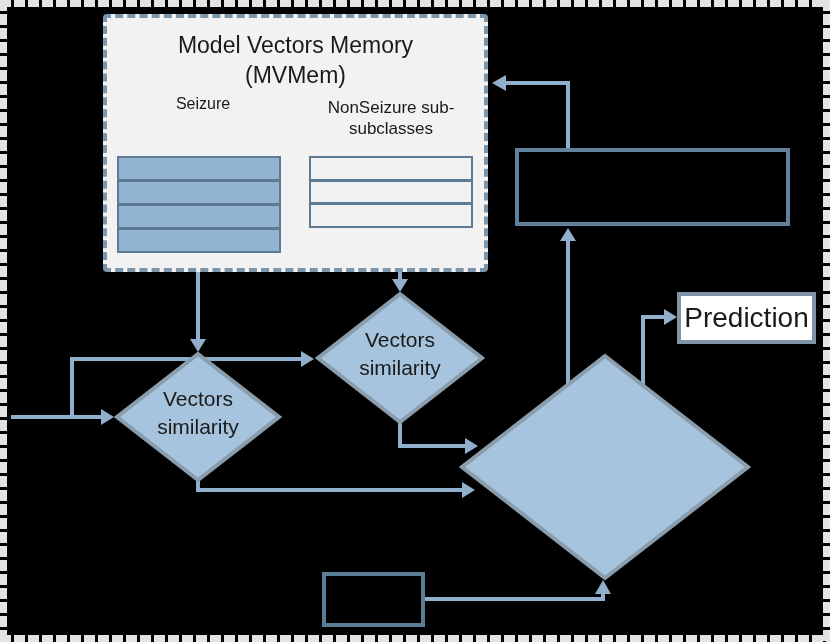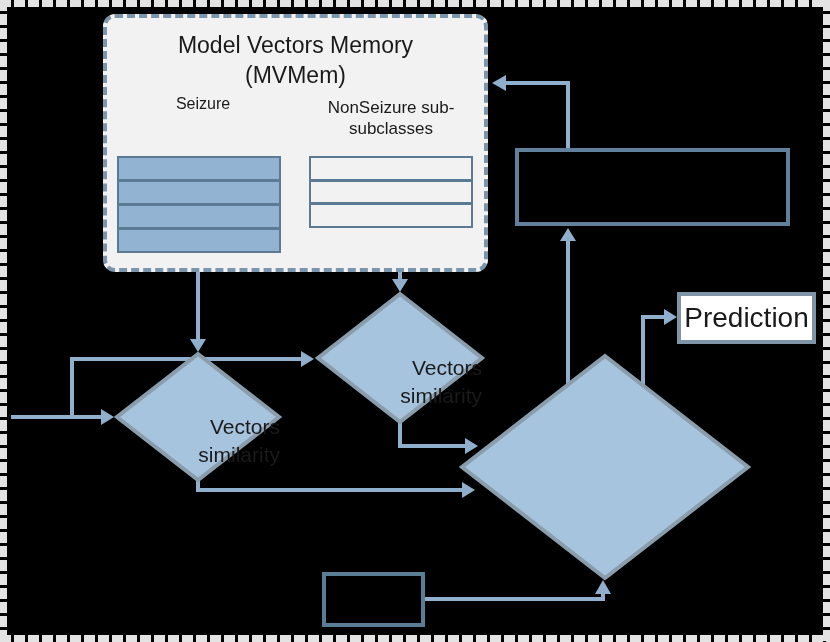--- a/index.html
+++ b/index.html
@@ -25,21 +25,21 @@
   svg.shapes { position:absolute; left:0; top:0; z-index:1; }
   .conn  { fill:none; stroke:var(--arrow,#8fafcc); stroke-width:4; }
   .head  { fill:var(--arrow,#8fafcc); stroke:none; }
   .diamond { fill:var(--diamond-fill,#a7c4de); stroke:var(--diamond-border,#8a9dac); stroke-width:4; }
 
   
   .mvmem {
     position:absolute; left:103px; top:14px; width:385px; height:258px;
     background:var(--box-bg,#f2f2f2);
     border:4px dashed var(--box-border,#7b96ab);
-    border-radius:12px; z-index:2;
+    border-radius:4px; z-index:2;
   }
   .mv-title {
     position:absolute; left:0; top:12px; width:377px;
     text-align:center; font-size:23px; line-height:1.32;
     white-space:pre-line;
   }
   .col-label { position:absolute; text-align:center; }
   .col-label .big  { display:block; font-size:16px; line-height:1.2; }
   .col-label .small{ display:block; font-size:17px; line-height:1.25; }
   .col-label.seiz    { left:10px;  top:76px; width:172px; }
@@ -71,21 +71,21 @@
   .prediction {
     position:absolute; left:677px; top:292px; width:139px; height:52px;
     background:var(--prediction-bg,#ffffff);
     border:4px solid var(--prediction-border,#7f94a7);
     display:flex; align-items:center; justify-content:center;
     font-size:28px; z-index:2;
   }
 
   
   .dlabel {
-    position:absolute; z-index:3; text-align:right; white-space:pre-line;margin-top:28px;
+    position:absolute; z-index:3; text-align:center; white-space:pre-line;
   }
   .dlabel.d1 { left:116px; top:385px; width:164px; font-size:21px; line-height:1.35; }
   .dlabel.d2 { left:318px; top:326px; width:164px; font-size:21px; line-height:1.35; }
   .dlabel.d3 { left:475px; top:437px; width:260px; font-size:20px; line-height:1.35; }
 </style>
 </head>
 <body>
 
 <div class="canvas">
 

